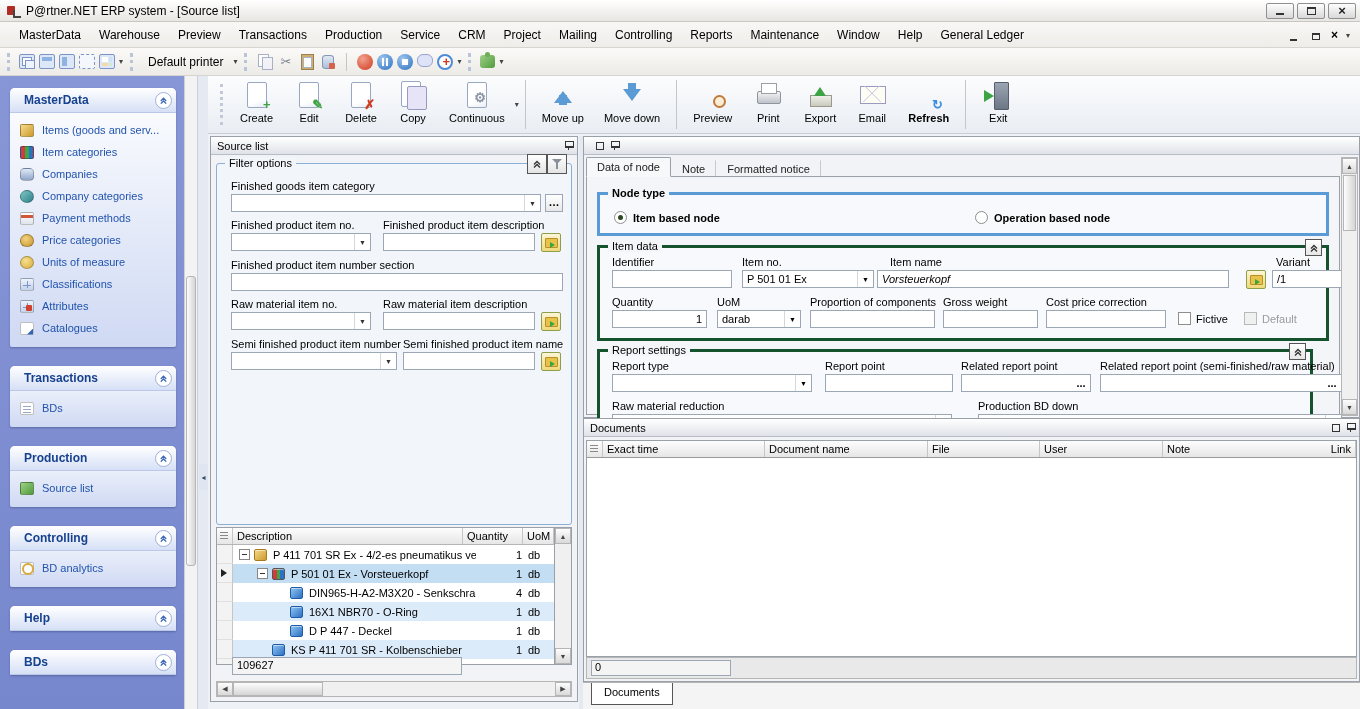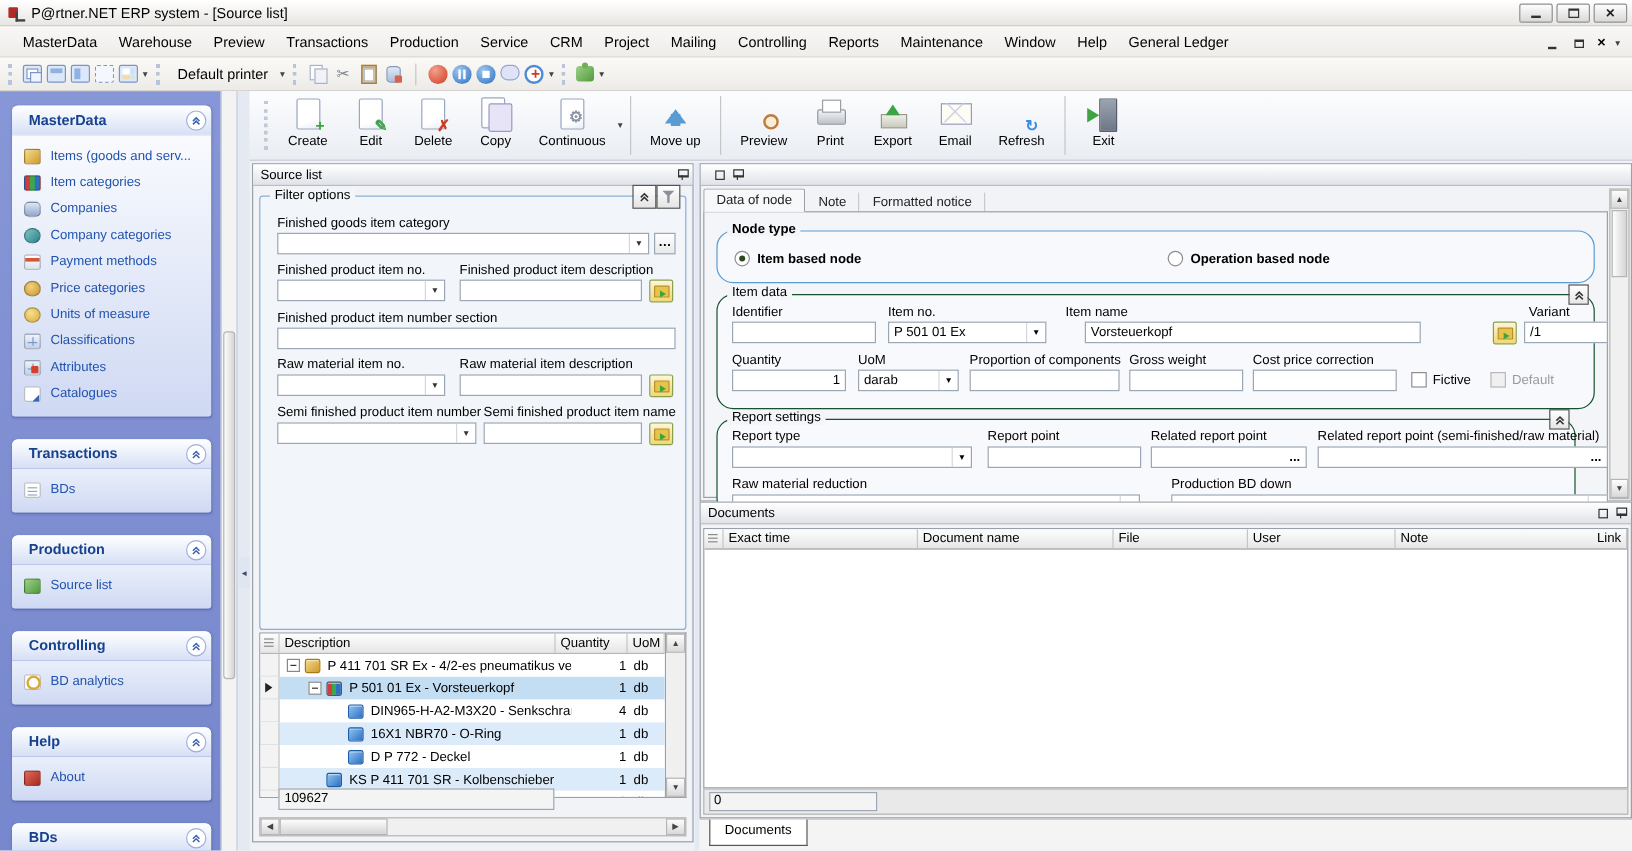--- a/index.html
+++ b/index.html
@@ -104,21 +104,21 @@
   .side-split{position:absolute;left:197px;top:76px;width:11px;bottom:0;background:#e4e9f2;border-left:1px solid #c9cfdb}
   .side-split .collapse{position:absolute;left:1px;top:388px;width:9px;height:26px;background:#dfe6f2;color:#3a4a66;font-size:8px;display:flex;align-items:center;justify-content:center}
 
   
   .bigbar{position:absolute;left:208px;top:76px;right:0;height:58px;background:linear-gradient(#fcfdfe,#e9edf3);border-bottom:1px solid #c9cdd4;display:flex;align-items:stretch;padding-left:8px}
   .bigbar .handle{width:6px;border-left:3px dotted #c2c9d6;margin:8px 4px}
   .tgroup{display:flex;align-items:stretch}
   .tsep{width:1px;background:#c6c6c6;margin:4px 6px}
   .tbtn{display:flex;flex-direction:column;align-items:center;justify-content:flex-start;padding:4px 10px 2px;min-width:52px;cursor:pointer}
   .tlabel{margin-top:2px;white-space:nowrap}
-  .tbtn[data-cls~="bold"] .tlabel{font-weight:normal}
+  .tbtn[data-cls~="bold"] .tlabel{font-weight:bold}
   .tico{width:30px;height:30px;position:relative}
   .tico.page::before{content:"";position:absolute;left:5px;top:2px;width:18px;height:24px;background:linear-gradient(160deg,#ffffff 70%,#e8ecf6);border:1px solid #9aa7c0;border-radius:2px}
   .tico .badge{position:absolute;right:1px;bottom:-1px;font-size:13px;font-weight:bold;line-height:1}
   .tico[data-icon="create"] .badge{color:#3da443}
   .tico[data-icon="edit"] .badge{color:#3da443}
   .tico[data-icon="delete"] .badge{color:#d03a1e}
   .tico[data-icon="continuous"] .badge{color:#8a93a6;right:6px;bottom:6px}
   .tico[data-icon="copy"]::before{left:3px;top:1px}
   .tico[data-icon="copy"]::after{content:"";position:absolute;left:9px;top:6px;width:18px;height:22px;background:#e6e4f6;border:1px solid #9a9ac0;border-radius:2px}
   .tico[data-icon="other"]::before{content:"";position:absolute;left:4px;top:10px;width:22px;height:14px;background:linear-gradient(#cfd2e8,#9fa4cc);border:1px solid #7a80ac;border-radius:3px}
@@ -205,21 +205,21 @@
   
   .vsplit{position:absolute;left:579px;top:136px;width:4px;bottom:0;background:#e4e9f2}
 
   
   .item-view{left:583px;top:136px;right:0;width:777px;height:282px}
   .iv-tabs{position:absolute;left:2px;top:20px;right:20px;height:20px;display:flex;align-items:flex-end}
   .tab{padding:3px 10px;border:1px solid transparent;color:#222;position:relative}
   .tab.active{background:#f7f8fa;border-color:#9aa0a8;border-bottom-color:#f7f8fa;border-radius:2px 2px 0 0;z-index:2}
   .tab:not(.active){border-right:1px solid #c9c9c9;height:17px;padding-top:2px}
   .iv-content{position:absolute;left:2px;right:19px;top:39px;bottom:2px;border:1px solid #9aa0a8;background:#f4f5f8}
-  .gbox{position:absolute;border:1px solid #14532d;border-radius:14px;background:#f7f9fc}
+  .gbox{position:absolute;border:3px solid #14532d;border-radius:0;background:#f7f9fc}
   .gbox .glabel{position:absolute;left:8px;top:-8px;background:#f4f5f8;padding:0 4px;white-space:nowrap}
   .gbox .glabel.b{font-weight:bold}
   .collapse-btn{position:absolute;right:4px;top:-9px;width:17px;height:17px;border:1px solid #555;background:linear-gradient(#fff,#e6e6e6);display:flex;align-items:center;justify-content:center}
   .nodebox{left:10px;right:10px;top:15px;height:44px;border-color:#5a9bd5}
   .radio-opt{position:absolute;top:16px;display:flex;align-items:center;gap:6px;font-weight:bold}
   .rdot{width:13px;height:13px;border-radius:50%;border:1px solid #8e8e8e;background:#fff;position:relative}
   .rdot.on::after{content:"";position:absolute;left:3px;top:3px;width:5px;height:5px;border-radius:50%;background:#2a4a1e}
   .ilabel{position:absolute;white-space:nowrap}
   .iin{position:absolute;height:18px;border:1px solid #9ba7b5;background:#fff;font:11px "Liberation Sans",sans-serif;padding:0 4px}
   .icombo{position:absolute;height:18px;border:1px solid #9ba7b5;background:#fff;display:flex;align-items:center}
@@ -448,26 +448,20 @@
     </div>
     <div class="side-section">
       <div class="side-head">
         <span class="ht">Help</span>
         <span class="chev-btn">
             <svg width="9" height="9" viewBox="0 0 10 10">
               <path d="M2 5.5l3-3 3 3M2 8.5l3-3 3 3" fill="none" stroke="#3b64b5" stroke-width="1.4"></path>
             </svg>
           </span>
       </div>
-      <div class="side-items">
-        <div class="side-item">
-          <span class="sic" data-icon="forklift-icon"></span>
-          <span>About</span>
-        </div>
-      </div>
     </div>
     <div class="side-section" style="margin-bottom:0">
       <div class="side-head">
         <span class="ht">BDs</span>
         <span class="chev-btn">
             <svg width="9" height="9" viewBox="0 0 10 10">
               <path d="M2 5.5l3-3 3 3M2 8.5l3-3 3 3" fill="none" stroke="#3b64b5" stroke-width="1.4"></path>
             </svg>
           </span>
       </div>
@@ -522,20 +516,26 @@
     <span class="dd-arrow" style="align-self:center">▾</span>
     <span class="tsep"></span>
     <span class="tgroup">
       <span class="tbtn" data-cls="">
         <span class="tico" data-icon="up">
             <span class="badge"></span>
           </span>
         <span class="tlabel">Move up</span>
       </span>
 
+      <span class="tbtn" data-cls="">
+        <span class="tico" data-icon="down">
+            <span class="badge"></span>
+          </span>
+        <span class="tlabel">Move down</span>
+      </span>
     </span>
     <span class="tsep"></span>
     <span class="tgroup">
       <span class="tbtn" data-cls="">
         <span class="tico page2" data-icon="preview">
             <span class="badge"></span>
           </span>
         <span class="tlabel">Preview</span>
       </span>
 
@@ -692,21 +692,21 @@
             <span class="ttext">16X1 NBR70 - O-Ring</span>
             <span class="tqty">1</span>
             <span class="tuom">db</span>
           </div>
 
           <div class="trow" data-cls="lvl2">
             <span class="tgut"></span>
             <span class="tind"></span>
             <span class="texp"></span>
             <span class="cube"></span>
-            <span class="ttext">D P 772 - Deckel</span>
+            <span class="ttext">D P 447 - Deckel</span>
             <span class="tqty">1</span>
             <span class="tuom">db</span>
           </div>
 
           <div class="trow" data-cls="lvl1 alt">
             <span class="tgut"></span>
             <span class="tind"></span>
             <span class="texp"></span>
             <span class="cube"></span>
             <span class="ttext">KS P 411 701 SR - Kolbenschieber</span>
@@ -772,21 +772,21 @@
             </svg>
           </span>
         <span class="ilabel" style="left:12px;top:8px">Identifier</span>
         <input class="iin" style="left: 12px; top: 22px; width: 120px;">
         <span class="ilabel" style="left:142px;top:8px">Item no.</span>
         <span class="icombo" style="left:142px;top:22px;width:132px">
           <span class="val">P 501 01 Ex</span>
             <span class="drop">▼</span>
         </span>
         <span class="ilabel" style="left:290px;top:8px">Item name</span>
-        <input class="iin" style="left: 306px; top: 22px; width: 280px;" value="Vorsteuerkopf">
+        <input class="iin" style="left: 277px; top: 22px; width: 352px; font-style: italic;" value="Vorsteuerkopf">
         <span class="folder-btn" style="left:646px;top:22px"></span>
         <span class="ilabel" style="left:676px;top:8px">Variant</span>
         <input class="iin" style="left: 672px; top: 22px; width: 70px;" value="/1">
 
         <span class="ilabel" style="left:12px;top:48px">Quantity</span>
         <input class="iin" style="left: 12px; top: 62px; width: 95px; text-align: right;" value="1">
         <span class="ilabel" style="left:117px;top:48px">UoM</span>
         <span class="icombo" style="left:117px;top:62px;width:84px">
           <span class="val">darab</span>
             <span class="drop">▼</span>

